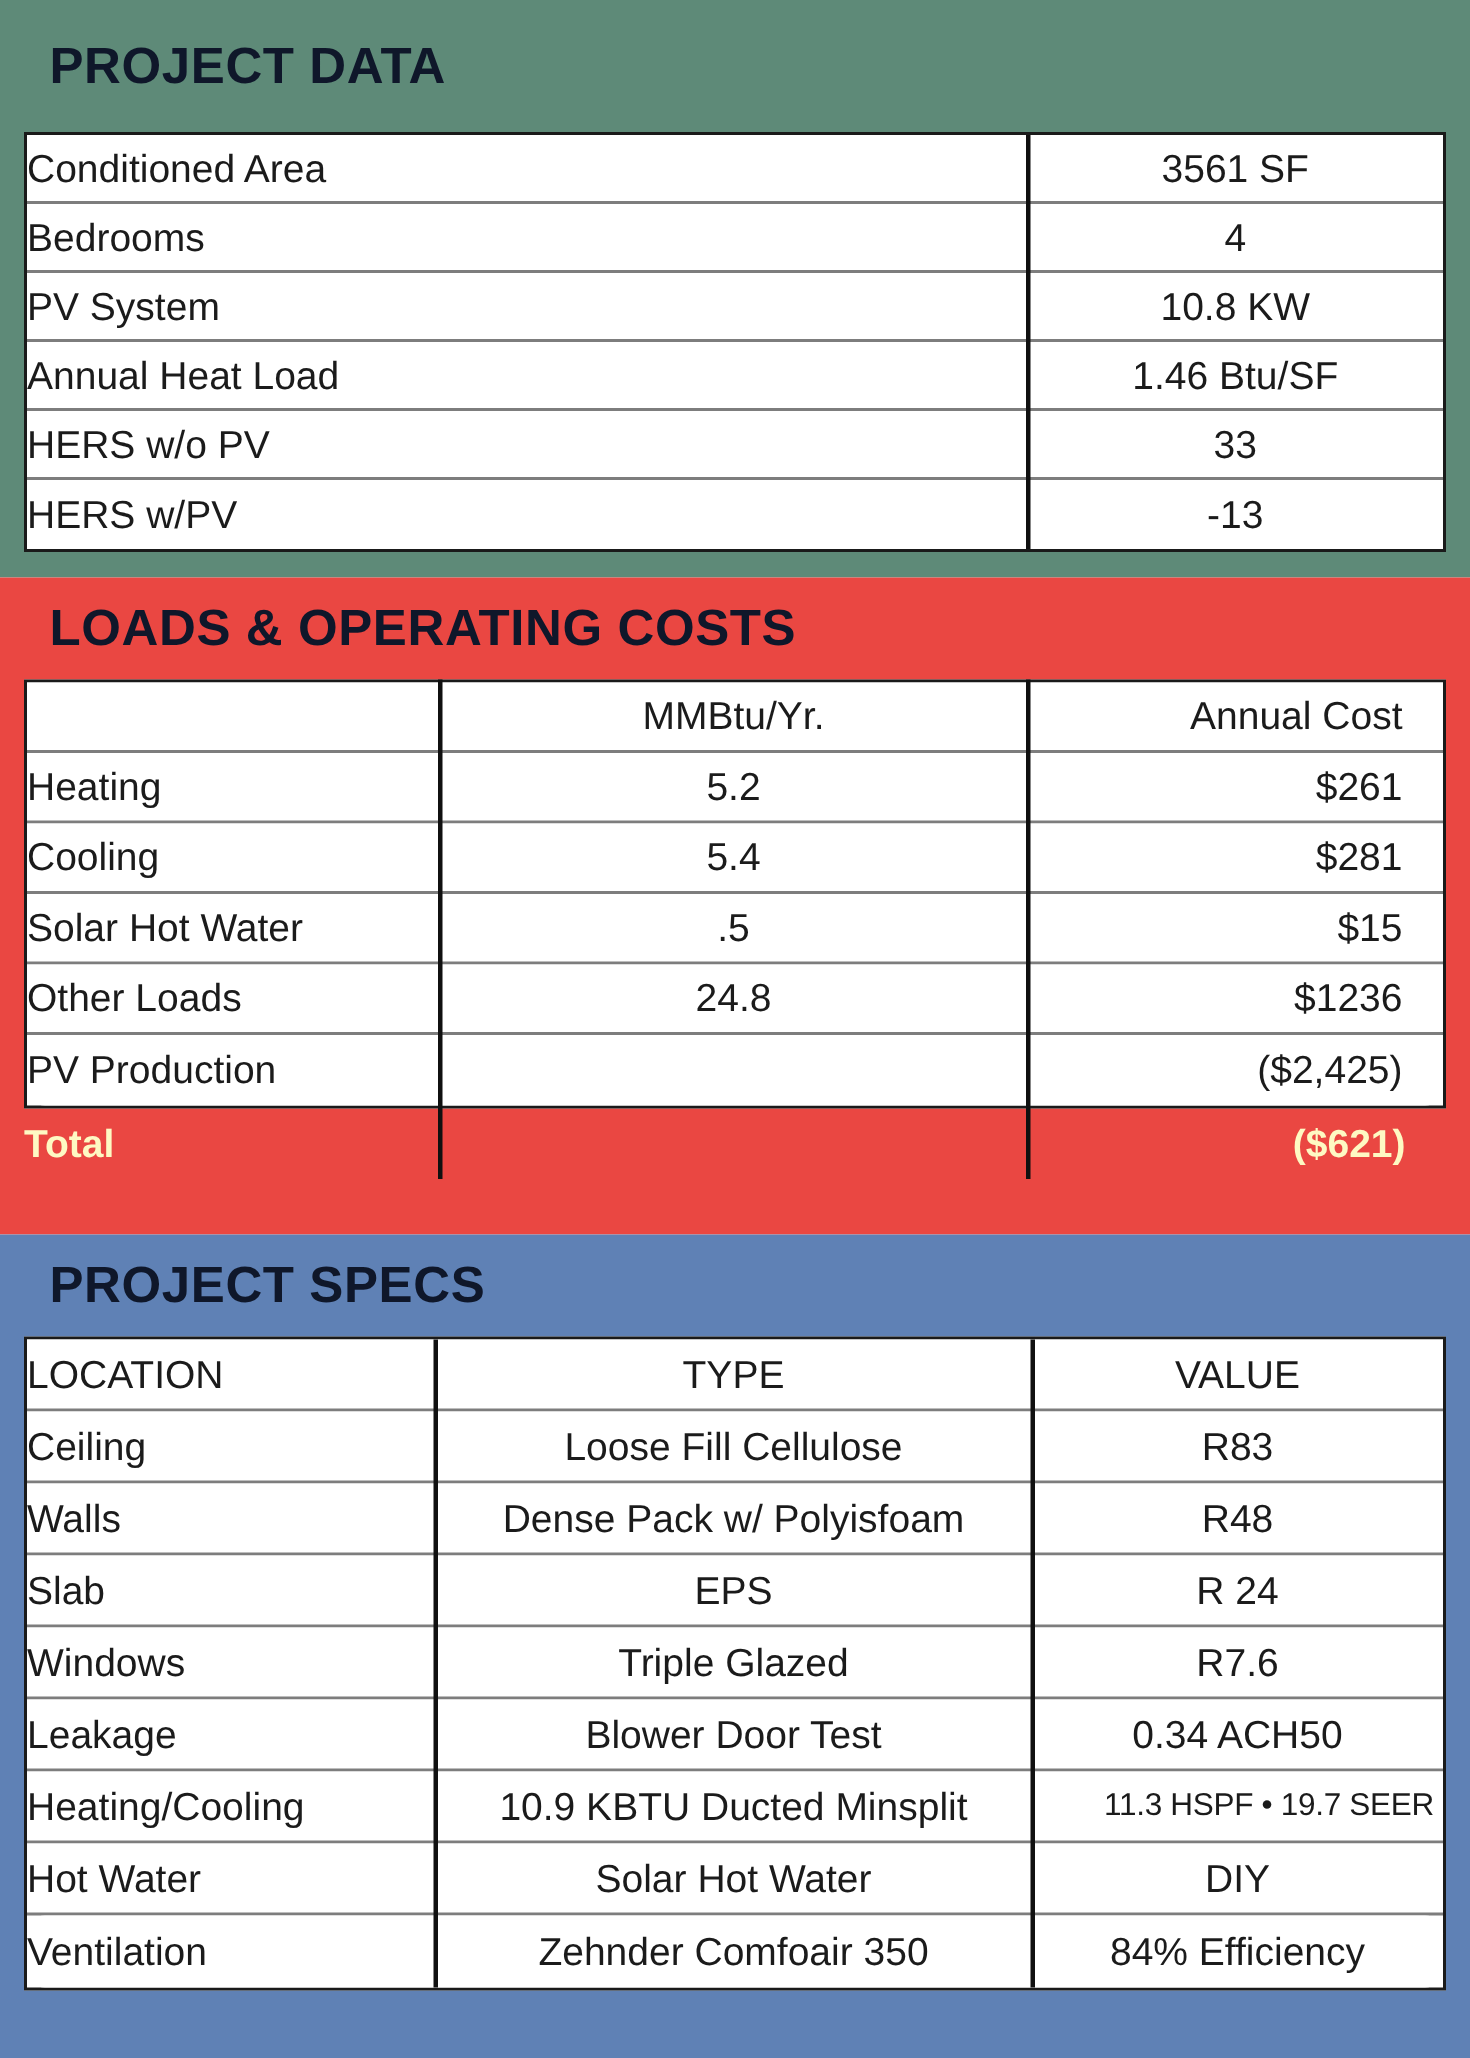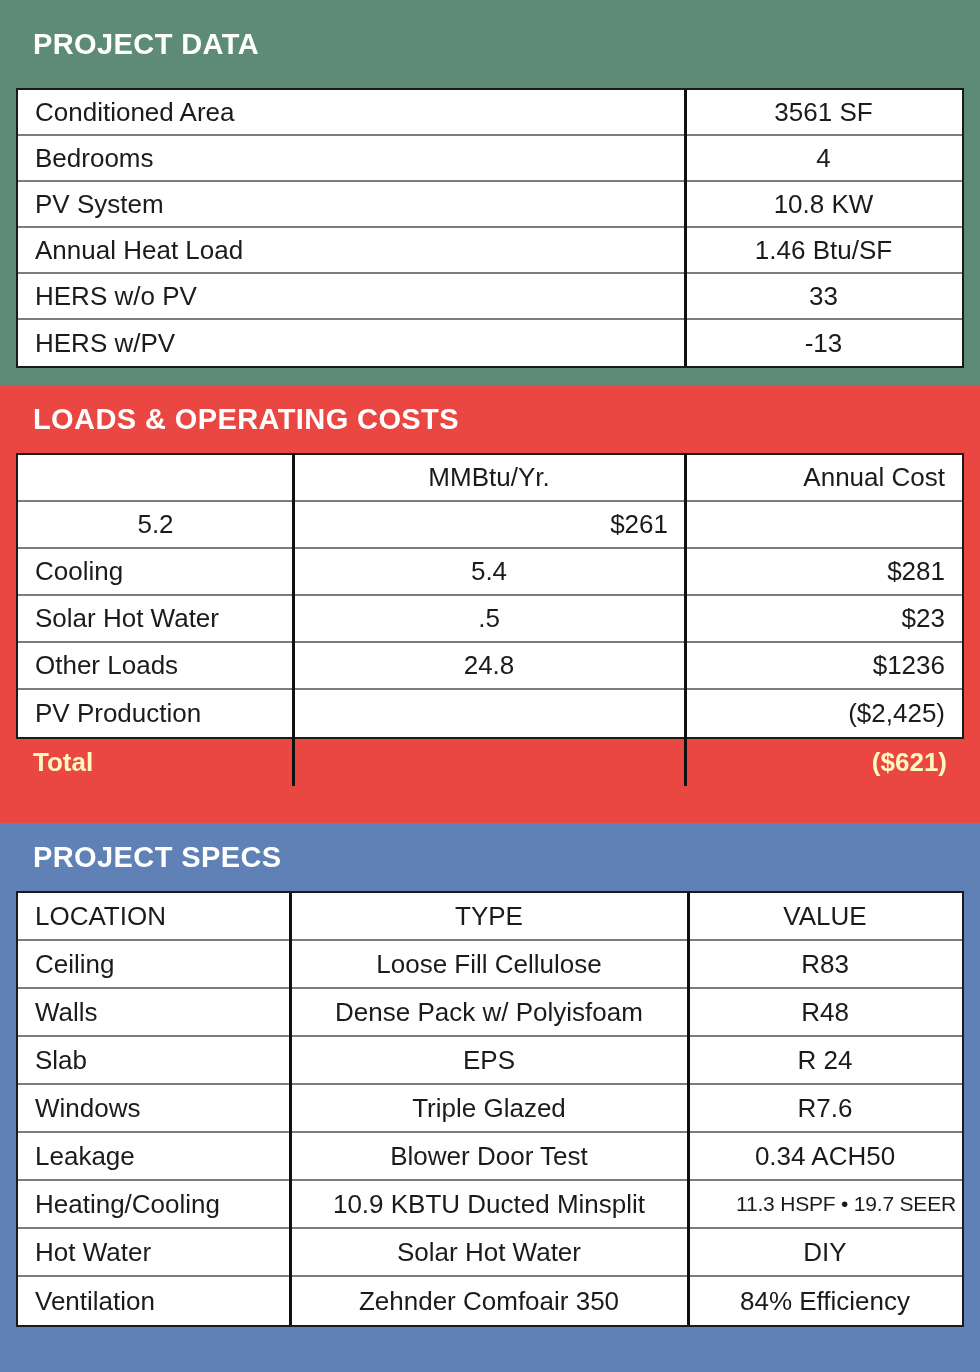--- a/index.html
+++ b/index.html
@@ -12,22 +12,22 @@
   .page { width: 980px; height: 1372px; overflow: hidden; }
 
   .sec { padding: 0 16px; }
   .sec-green { background: #5E8A78; height: 385px; }
   .sec-red   { background: #EA4742; height: 438px; }
   .sec-blue  { background: #5F81B5; height: 549px; }
 
   .sec-header { height: 88px; display: flex; align-items: center; padding-left: 17px; }
   .sec-red .sec-header, .sec-blue .sec-header { height: 68px; }
   .sec-title {
-    color: #ffffff;
-    font-size: 29px;
+    color: #0f172a;
+    font-size: 34px;
     font-weight: 800;
     letter-spacing: 0.4px;
     text-align: center;
   }
 
   .table {
     position: relative;
     background: #ffffff;
     border: 2px solid #1a1a1a;
   }
@@ -54,23 +54,23 @@
     height: 47px;
     align-items: center;
     color: #fef9c3;
     font-weight: 700;
     font-size: 26px;
   }
 
   
   .t3 .row { grid-template-columns: 272px 398px 1fr; height: 48px; }
 
-  .cl { text-align: left; padding-left: 17px; }
+  .cl { text-align: left; }
   .cc { text-align: center; }
-  .cr { text-align: right; padding-right: 17px; }
+  .cr { text-align: right; padding-right: 27px; }
   .small { font-size: 21px; letter-spacing: -0.2px; margin-left: 42px; }
 </style>
 </head>
 <body>
 
 <div class="page">
 
   <section class="sec sec-green">
     <div class="sec-header">
       <div class="sec-title">PROJECT DATA</div>
@@ -111,32 +111,33 @@
     <div class="t2wrap">
       <div class="vline" style="left:276px"></div>
       <div class="vline" style="left:668px"></div>
       <div class="table t2">
         <div class="row">
           <div class="cl"></div>
           <div class="cc">MMBtu/Yr.</div>
           <div class="cr">Annual Cost</div>
         </div>
         <div class="row">
+          <div class="cl">Heating</div>
           <div class="cc">5.2</div>
           <div class="cr">$261</div>
         </div>
         <div class="row">
           <div class="cl">Cooling</div>
           <div class="cc">5.4</div>
           <div class="cr">$281</div>
         </div>
         <div class="row">
           <div class="cl">Solar Hot Water</div>
           <div class="cc">.5</div>
-          <div class="cr">$23</div>
+          <div class="cr">$15</div>
         </div>
         <div class="row">
           <div class="cl">Other Loads</div>
           <div class="cc">24.8</div>
           <div class="cr">$1236</div>
         </div>
         <div class="row">
           <div class="cl">PV Production</div>
           <div class="cc"></div>
           <div class="cr">($2,425)</div>

